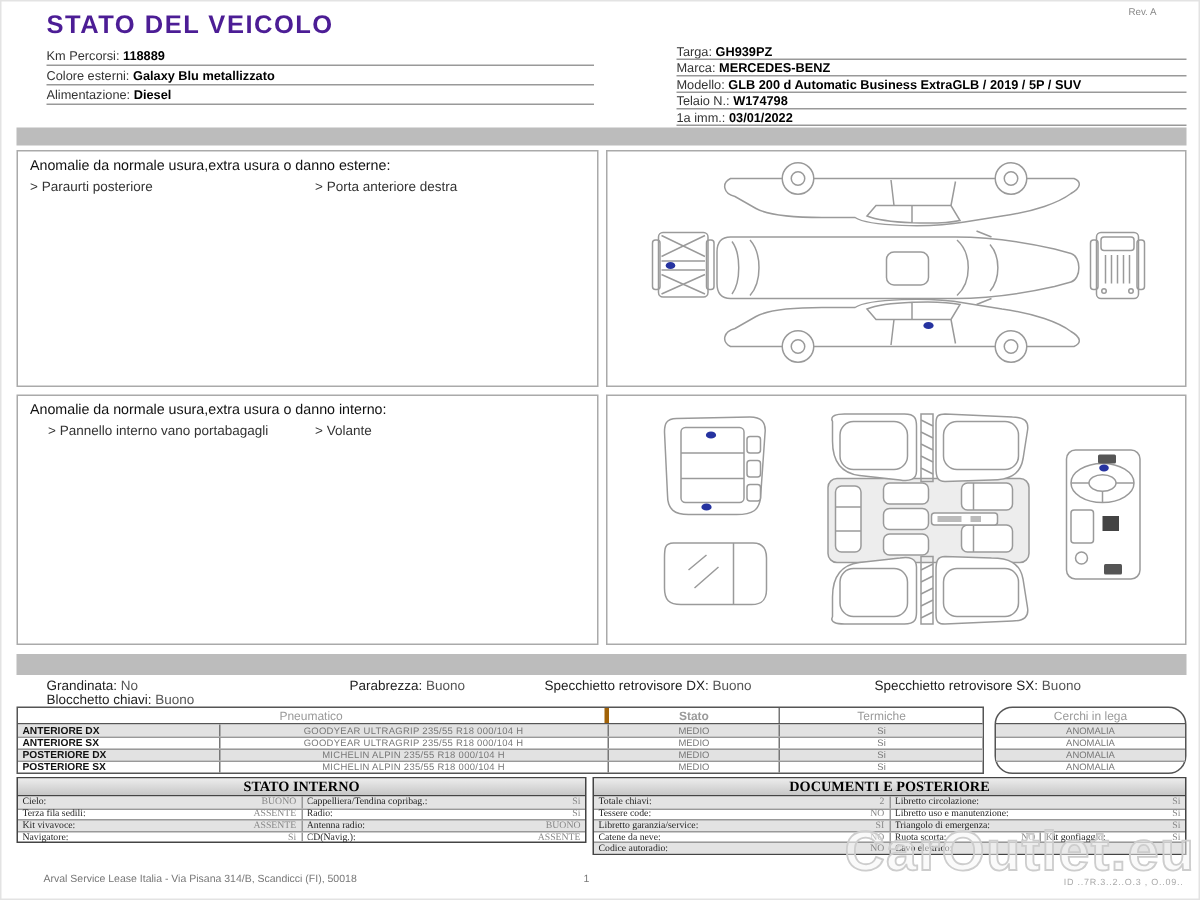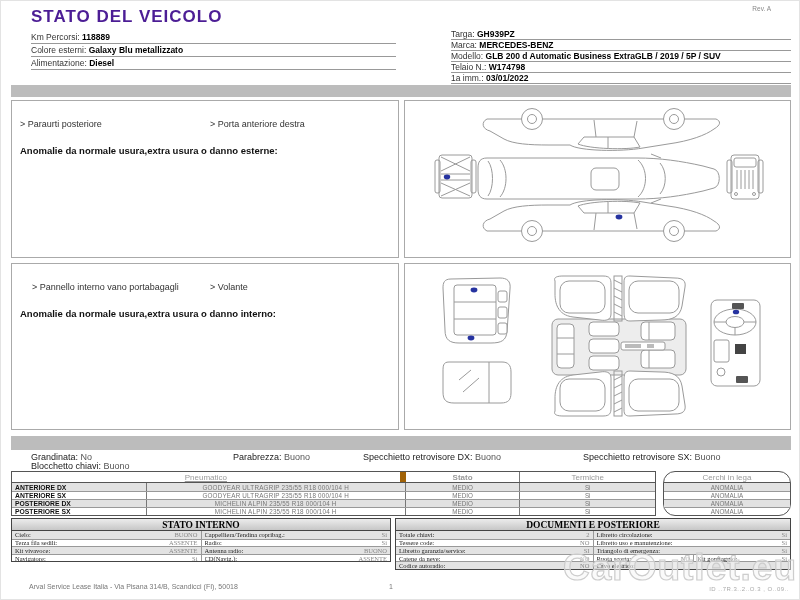--- a/index.html
+++ b/index.html
@@ -16,21 +16,21 @@
           height:12px; line-height:11px; white-space:nowrap; overflow:hidden; }
   .frow b { color:#000; }
   .fl { left:30px; width:365px; }
   .fr { left:450px; width:340px; height:11px; line-height:10px; }
 
   .graybar { position:absolute; left:10px; width:780px; background:#bcbcbc; }
   .bar1 { top:84px; height:12px; }
   .bar2 { top:435px; height:14px; }
 
   .abox { position:absolute; border:1px solid #aaa; background:#fff; }
-  .abox-title { position:absolute; left:8px; top:4px; font-size:9.5px; font-weight:bold; color:#111;margin-top:40px; }
+  .abox-title { position:absolute; left:8px; top:4px; font-size:9.5px; font-weight:normal; color:#111; }
   .abox-item  { position:absolute; font-size:9px; color:#333; width:180px; line-height:10px; }
 
   .cond { position:absolute; font-size:9px; color:#222; white-space:nowrap; }
   .cond .cv { color:#555; }
 
   
   .ttable { position:absolute; top:470px; border:1px solid #555; background:#fff; }
   .tmain  { left:10px; width:645px; }
   .tcerchi{ left:662px; width:128px;border-radius:12px; }
   .thead { display:flex; height:11px; align-items:center; border-bottom:1px solid #555;
@@ -39,21 +39,21 @@
   .trow { display:flex; height:8px; align-items:center; font-size:6.3px; color:#777; }
   .trow + .trow { border-top:1px solid #999; }
   .rows-wrap > .trow:nth-child(odd) { background:#e2e2e2; }
   .tc-name { width:135px; font-weight:bold; color:#111; font-size:6.8px; padding-left:3px;
              border-right:1px solid #777; height:100%; display:flex; align-items:center; }
   .tc-desc { width:260px; text-align:center; border-right:1px solid #777; height:100%;
              display:flex; align-items:center; justify-content:center; letter-spacing:.2px; }
   .tc-stato{ width:115px; text-align:center; border-right:1px solid #777; height:100%;
              display:flex; align-items:center; justify-content:center; }
   .tc-term { width:135px; display:flex; align-items:center; justify-content:center; height:100%; }
-  .th-pneu { width:395px; border-right:6px solid #a16207; height:100%; line-height:11px;text-decoration:underline; }
+  .th-pneu { width:395px; border-right:3px solid #a16207; height:100%; line-height:11px; }
   .th-stato{ width:115px; border-right:1px solid #777; height:100%; line-height:11px;font-weight:bold; }
   .th-term { width:135px; height:100%; line-height:11px; }
   .tcerchi .thead div { width:100%; }
   .tcerchi .trow { justify-content:center; }
 
   
   .btable { position:absolute; top:517px; border:1px solid #444; background:#fff; font-size:6.5px;font-family:Liberation Serif, serif; }
   .bleft  { left:10px;  width:380px; }
   .bright { left:394px; width:396px; }
   .bhead  { height:12px; line-height:12px; text-align:center; font-weight:bold; font-size:9.5px;

